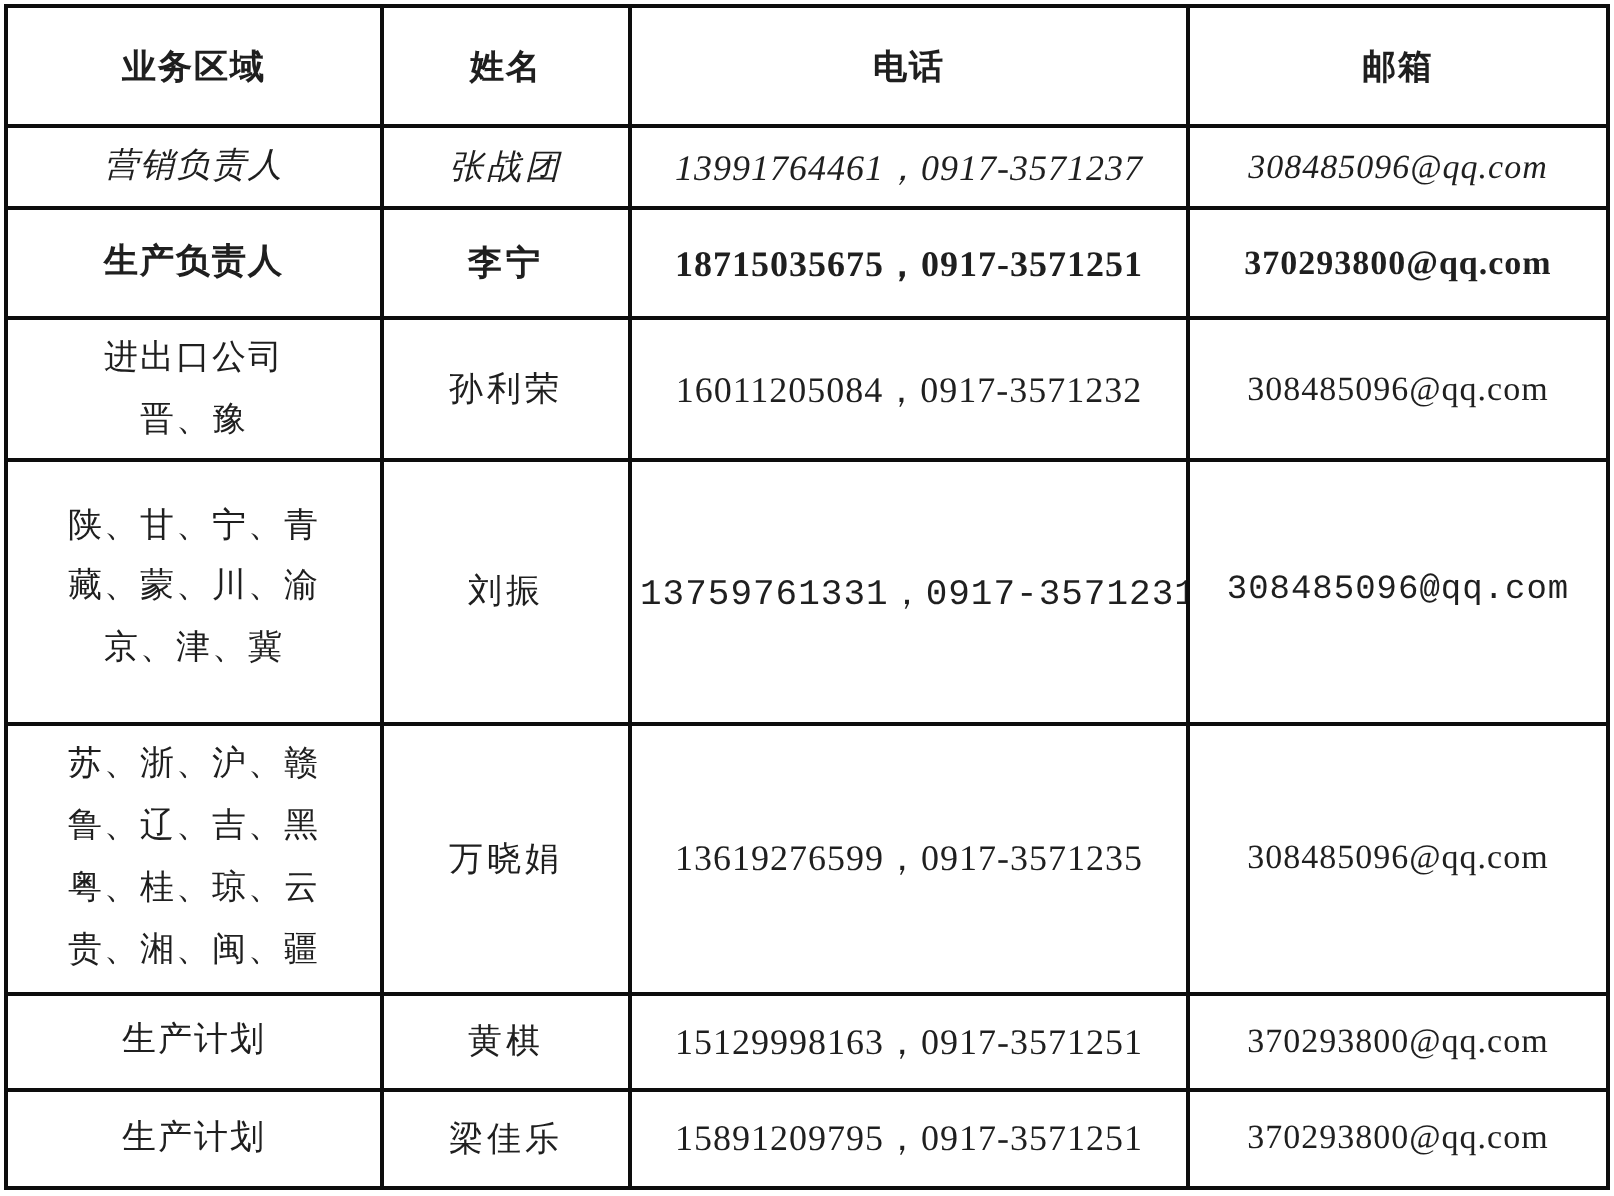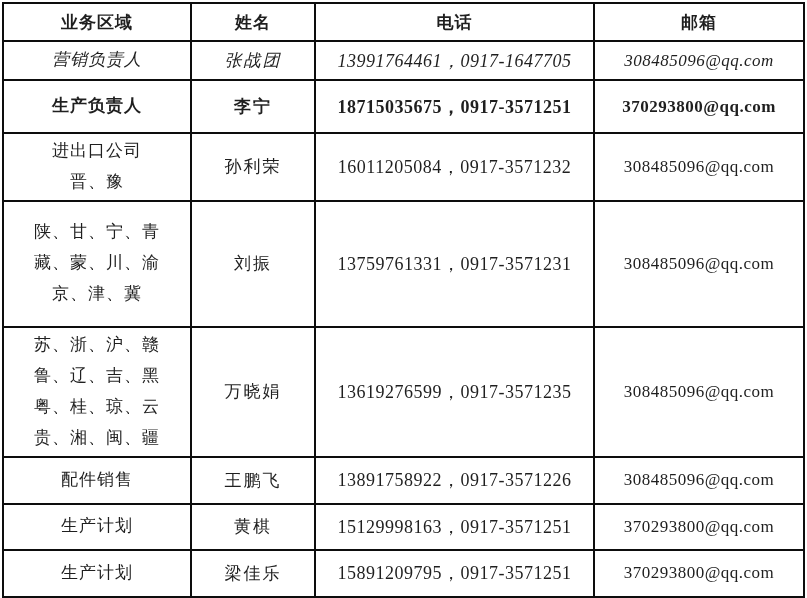--- a/index.html
+++ b/index.html
@@ -31,25 +31,25 @@
     color: #1f1f1f;
     padding: 2px 4px;
     box-sizing: border-box;
     overflow: hidden;
   }
   col.c-area  { width: 188px; }
   col.c-name  { width: 124px; }
   col.c-phone { width: 279px; }
   col.c-email { width: 210px; }
 
-  tr.hdr   { height: 38px; border-radius: 24px; }
+  tr.hdr   { height: 58px; border-radius: 24px; }
   tr.r1    { height: 39px; font-style: italic; }
   tr.r2    { height: 53px; font-weight: bold; }
   tr.r3    { height: 62px; }
-  tr.r4    { height: 126px; }
+  tr.r4    { height: 126px; font-family: Liberation Mono, monospace; }
   tr.r5    { height: 125px; }
   tr.r6    { height: 47px; }
   tr.r7    { height: 46px; }
   tr.r8    { height: 47px; }
 
   th.hcell {
     font-size: 17px;
     font-weight: bold;
     letter-spacing: 1px;
   }
@@ -89,21 +89,21 @@
     <tbody>
       <tr class="hdr">
         <th class="hcell">业务区域</th>
         <th class="hcell">姓名</th>
         <th class="hcell">电话</th>
         <th class="hcell">邮箱</th>
       </tr>
       <tr class="r1">
         <td class="area-cell">营销负责人</td>
         <td class="name-cell">张战团</td>
-        <td class="phone-cell">13991764461，0917-1647705</td>
+        <td class="phone-cell">13991764461，0917-3571237</td>
         <td class="email-cell">308485096@qq.com</td>
       </tr>
       <tr class="r2">
         <td class="area-cell">生产负责人</td>
         <td class="name-cell">李宁</td>
         <td class="phone-cell">18715035675，0917-3571251</td>
         <td class="email-cell">370293800@qq.com</td>
       </tr>
       <tr class="r3">
         <td class="area-cell">进出口公司
@@ -122,26 +122,20 @@
       </tr>
       <tr class="r5">
         <td class="area-cell">苏、浙、沪、赣
 鲁、辽、吉、黑
 粤、桂、琼、云
 贵、湘、闽、疆</td>
         <td class="name-cell">万晓娟</td>
         <td class="phone-cell">13619276599，0917-3571235</td>
         <td class="email-cell">308485096@qq.com</td>
       </tr>
-      <tr class="r6">
-        <td class="area-cell">配件销售</td>
-        <td class="name-cell">王鹏飞</td>
-        <td class="phone-cell">13891758922，0917-3571226</td>
-        <td class="email-cell">308485096@qq.com</td>
-      </tr>
       <tr class="r7">
         <td class="area-cell">生产计划</td>
         <td class="name-cell">黄棋</td>
         <td class="phone-cell">15129998163，0917-3571251</td>
         <td class="email-cell">370293800@qq.com</td>
       </tr>
       <tr class="r8">
         <td class="area-cell">生产计划</td>
         <td class="name-cell">梁佳乐</td>
         <td class="phone-cell">15891209795，0917-3571251</td>

